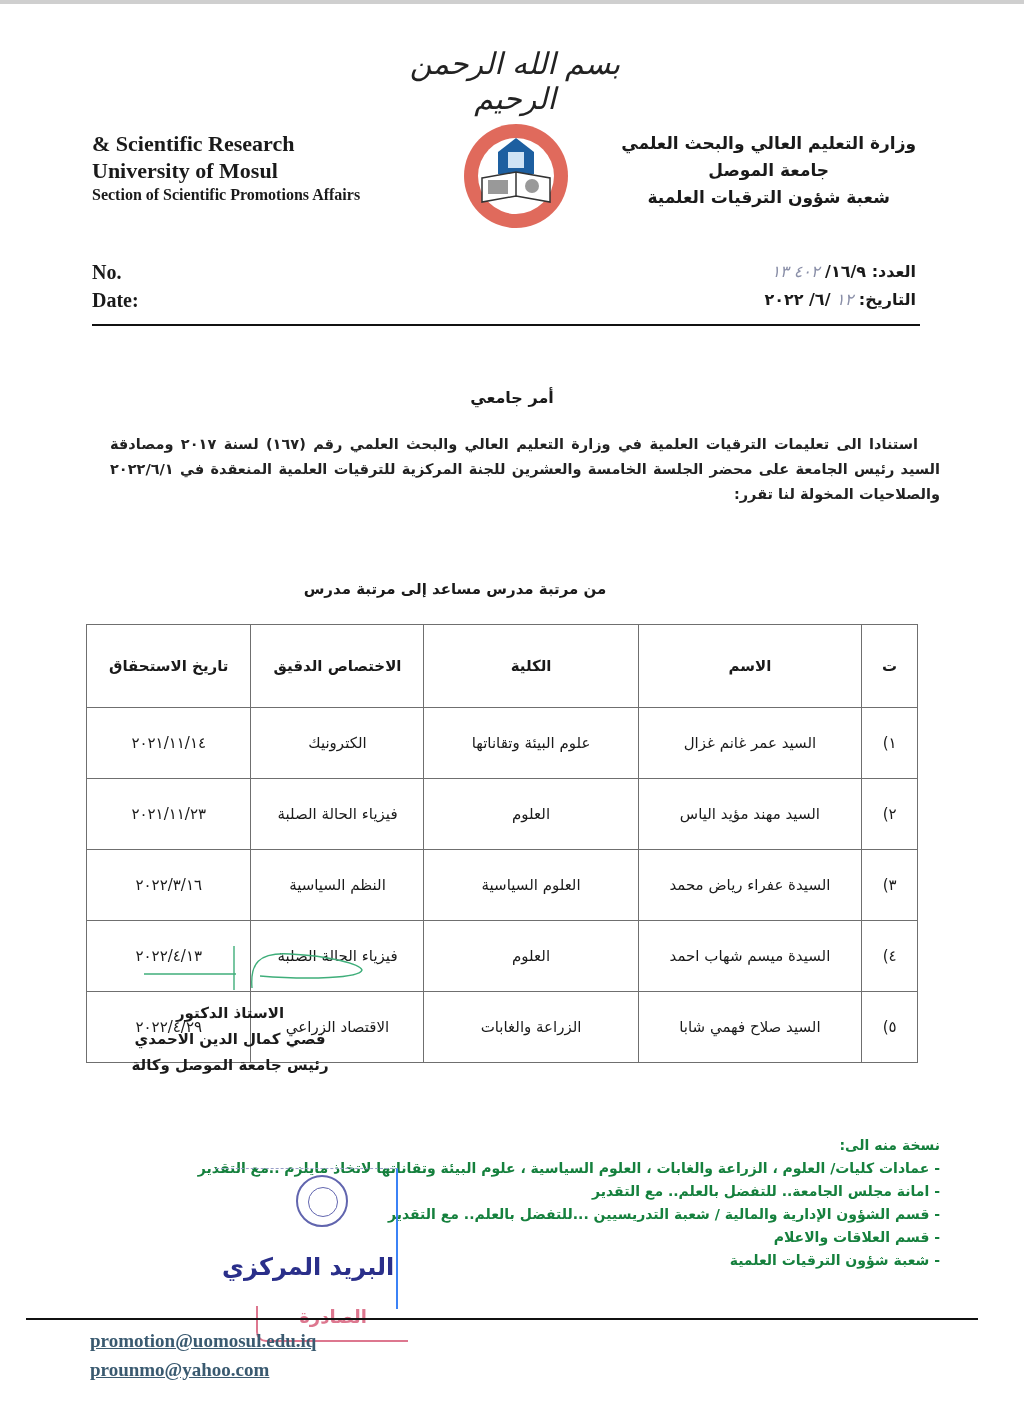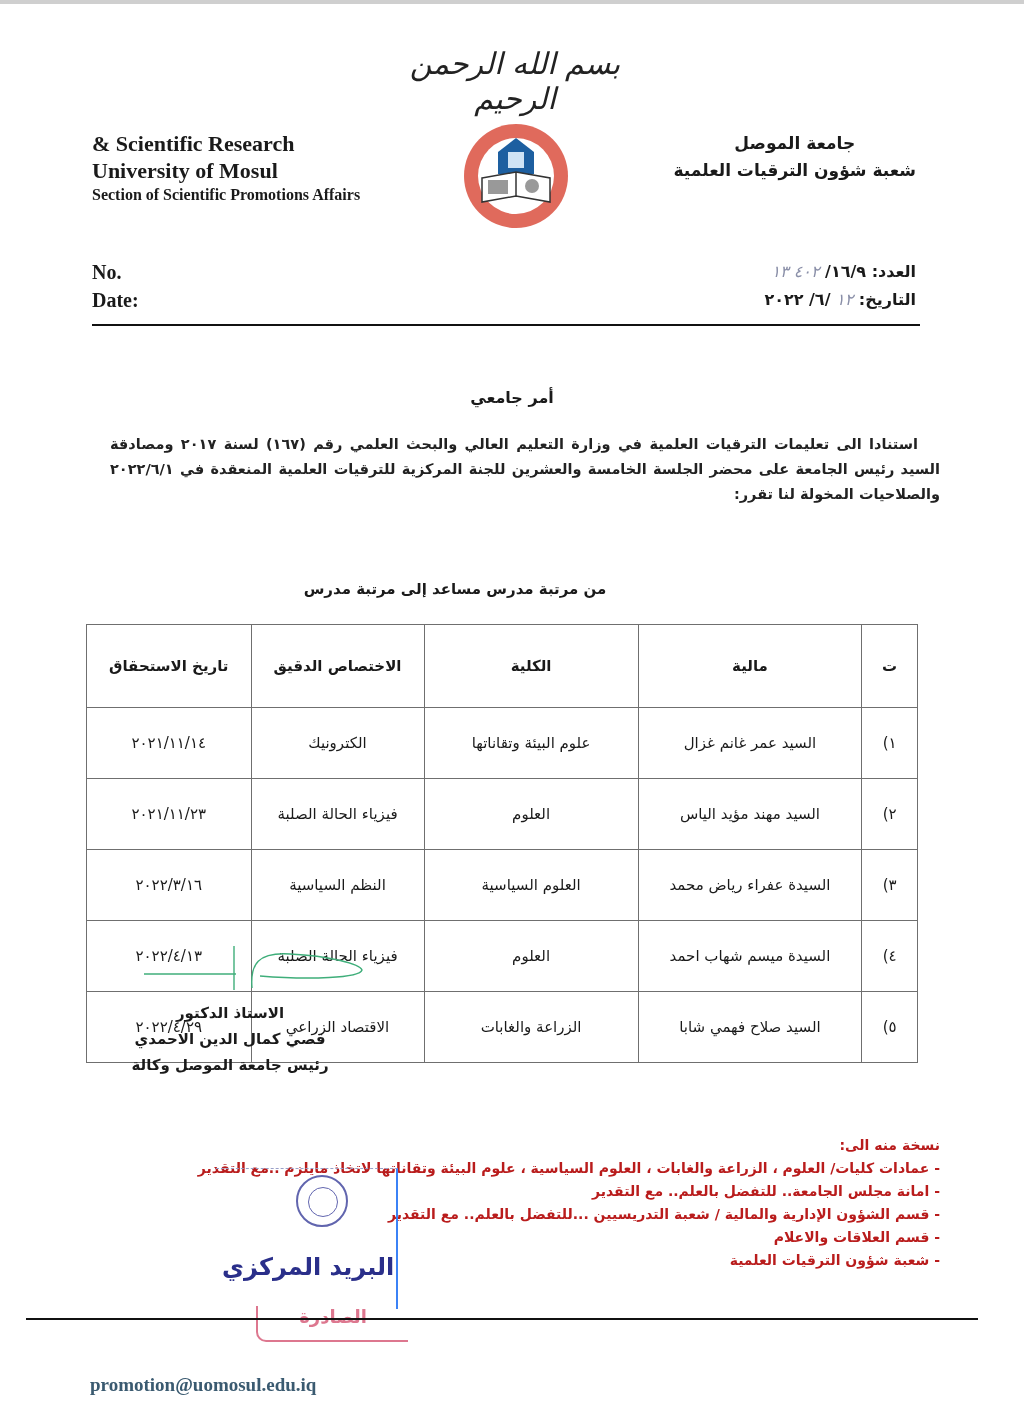--- a/index.html
+++ b/index.html
@@ -55,21 +55,21 @@
   table.promo .c-college { width: 218px; }
   table.promo .c-spec { width: 170px; }
   table.promo .c-date { width: 160px; }
   .signature { position: absolute; left: 140px; top: 944px; width: 230px; height: 50px; }
   .signer {
     position: absolute; left: 100px; width: 260px; top: 1000px; direction: rtl; text-align: center;
     font-family: "DejaVu Sans", sans-serif; font-weight: bold; font-size: 15px; line-height: 26px;
   }
   .cc {
     position: absolute; right: 84px; top: 1134px; direction: rtl; text-align: right; width: 840px;
-    font-family: "DejaVu Sans", sans-serif; font-size: 14px; line-height: 23px; font-weight: bold; color: #b91c1c;
+    font-family: "DejaVu Sans", sans-serif; font-size: 14px; line-height: 23px; font-weight: bold; color: #15803d;
   }
   .cc ul { list-style: none; margin: 0; padding: 0; }
   .cc li::before { content: "- "; }
   .stamp {
     position: absolute; left: 216px; top: 1168px; width: 180px; height: 140px;
     border-right: 2px solid #3b82f6; border-top: 1px dashed #9aa0c8; color: #2a2f8a;
   }
   .stamp .seal {
     position: absolute; left: 80px; top: 6px; width: 48px; height: 48px; border-radius: 50%;
     border: 2px solid #3a3f9a; opacity: 0.8;
@@ -84,21 +84,21 @@
   .stamp2 {
     position: absolute; left: 256px; top: 1306px; width: 150px; height: 34px;
     border: 2px solid #d24a6a; border-top: none; border-right: none; border-radius: 0 0 0 10px;
     color: #d24a6a; font-family: "DejaVu Sans", sans-serif; font-weight: bold; font-size: 18px;
     direction: rtl; text-align: center; opacity: 0.75;
   }
   .hr-bottom { position: absolute; left: 26px; top: 1318px; width: 952px; height: 2px; background: #111; }
   .emails {
     position: absolute; left: 90px; top: 1326px; font-weight: bold; font-size: 19px; line-height: 29px;
   }
-  .emails a { color: #3a5a70; display: block; margin-top: 44px; }
+  .emails a { color: #3a5a70; text-decoration: underline; display: block; }
 </style>
 </head>
 <body>
 
 <div class="topbar"></div>
 
 <div class="basmala">بسم الله الرحمن الرحيم</div>
 
 <div class="en-head">
   <div class="l">&amp; Scientific Research</div>
@@ -111,20 +111,21 @@
   <circle cx="54" cy="54" r="38" fill="#ffffff"></circle>
   <path d="M36 30 L54 16 L72 30 L72 52 L36 52 Z" fill="#1d5fa0"></path>
   <rect x="46" y="30" width="16" height="16" fill="#cfe3f5"></rect>
   <path d="M20 56 L54 50 L88 56 L88 80 L54 74 L20 80 Z" fill="#ffffff" stroke="#333" stroke-width="1.5"></path>
   <line x1="54" y1="50" x2="54" y2="74" stroke="#333" stroke-width="1.5"></line>
   <rect x="26" y="58" width="20" height="14" fill="#555" opacity="0.6"></rect>
   <circle cx="70" cy="64" r="7" fill="#555" opacity="0.6"></circle>
 </svg>
 
 <div class="ar-head">
+  <div>وزارة التعليم العالي والبحث العلمي</div>
   <div>جامعة الموصل</div>
   <div>شعبة شؤون الترقيات العلمية</div>
 </div>
 
 <div class="en-no">
   <div>No.</div>
   <div>Date:</div>
 </div>
 
 <div class="ar-no">
@@ -147,21 +148,21 @@
 <div class="body-text">
   <p class="indent">استنادا الى تعليمات الترقيات العلمية في وزارة التعليم العالي والبحث العلمي رقم (١٦٧) لسنة ٢٠١٧ ومصادقة السيد رئيس الجامعة على محضر الجلسة الخامسة والعشرين للجنة المركزية للترقيات العلمية المنعقدة في ٢٠٢٢/٦/١ والصلاحيات المخولة لنا تقرر:</p>
 </div>
 
 <div class="rank-title">من مرتبة مدرس مساعد إلى مرتبة مدرس</div>
 
 <table class="promo">
   <thead>
     <tr>
       <th class="c-num">ت</th>
-      <th class="c-name">مالية</th>
+      <th class="c-name">الاسم</th>
       <th class="c-college">الكلية</th>
       <th class="c-spec">الاختصاص الدقيق</th>
       <th class="c-date">تاريخ الاستحقاق</th>
     </tr>
   </thead>
   <tbody>
     <tr>
       <td>١)</td>
       <td>السيد عمر غانم غزال</td>
       <td>علوم البيئة وتقاناتها</td>

